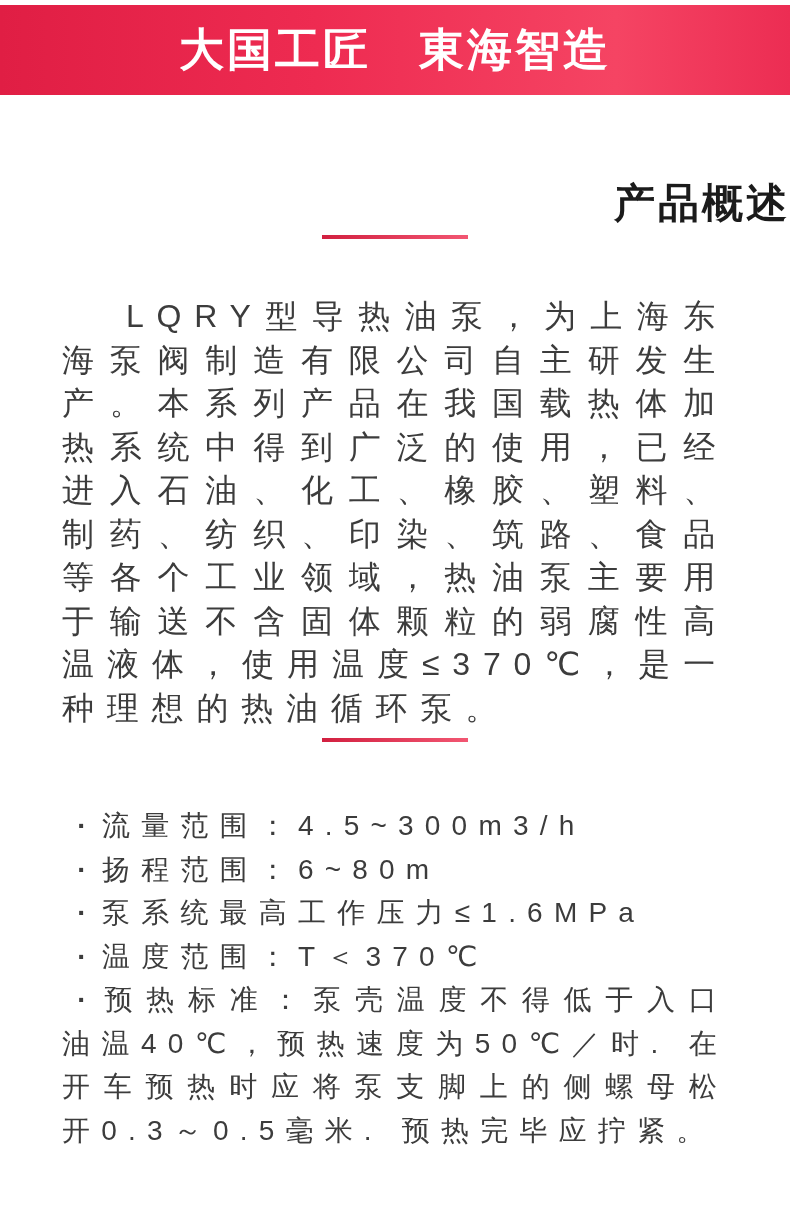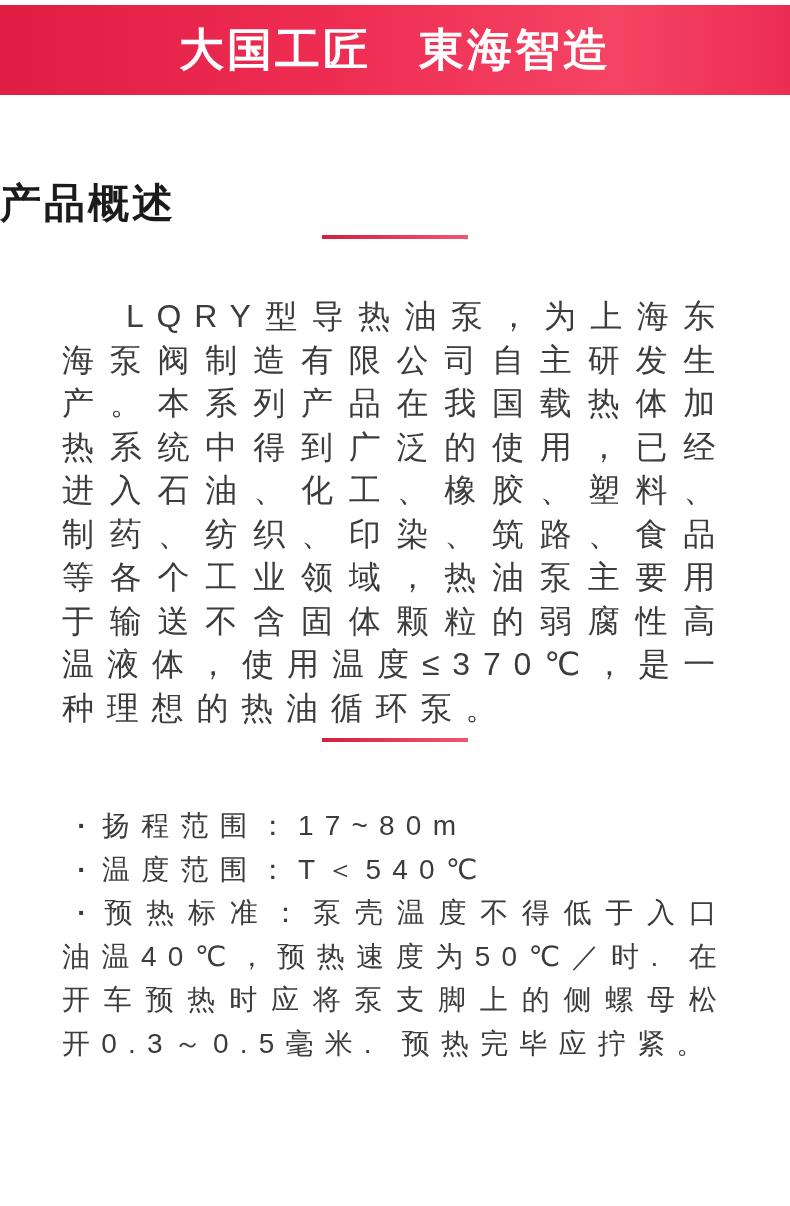--- a/index.html
+++ b/index.html
@@ -26,21 +26,21 @@
     font-weight: 700;
     letter-spacing: 3px;
     white-space: pre;
   }
   .section-title {
     margin: 0;
     font-size: 41px;
     line-height: 48px;
     font-weight: 700;
     letter-spacing: 3px;
-    text-align: left;
+    text-align: right;
     color: #1b1b1b;
   }
   .title-overview { margin-top: 84px; }
   .title-underline {
     width: 146px;
     height: 4px;
     margin: 8px auto 0;
     background: linear-gradient(to right, #d22040, #f25672);
   }
   .para {
@@ -85,24 +85,30 @@
     <h1 class="section-title title-overview">产品概述</h1>
     <div class="title-underline"></div>
     <p class="para">LQRY型导热油泵，为上海东海泵阀制造有限公司自主研发生产。本系列产品在我国载热体加热系统中得到广泛的使用，已经进入石油、化工、橡胶、塑料、制药、纺织、印染、筑路、食品等各个工业领域，热油泵主要用于输送不含固体颗粒的弱腐性高温液体，使用温度≤370℃，是一种理想的热油循环泵。</p>
   </div>
 
   <div>
     <div class="title-underline"></div>
 
     <div class="bullets">
       <p class="bullet">
-        <span class="marker">·</span><span>扬程范围：17~80m</span>
+        <span class="marker">·</span><span>流量范围：4.5~300m3/h</span>
       </p>
       <p class="bullet">
-        <span class="marker">·</span><span>温度范围：T＜540℃</span>
+        <span class="marker">·</span><span>扬程范围：6~80m</span>
+      </p>
+      <p class="bullet">
+        <span class="marker">·</span><span>泵系统最高工作压力≤1.6MPa</span>
+      </p>
+      <p class="bullet">
+        <span class="marker">·</span><span>温度范围：T＜370℃</span>
       </p>
       <p class="bullet">
         <span class="marker">·</span><span>预热标准：泵壳温度不得低于入口油温40℃，预热速度为50℃／时. 在开车预热时应将泵支脚上的侧螺母松开0.3～0.5毫米. 预热完毕应拧紧。</span>
       </p>
     </div>
   </div>
 
 </div>
 
 </body></html>

